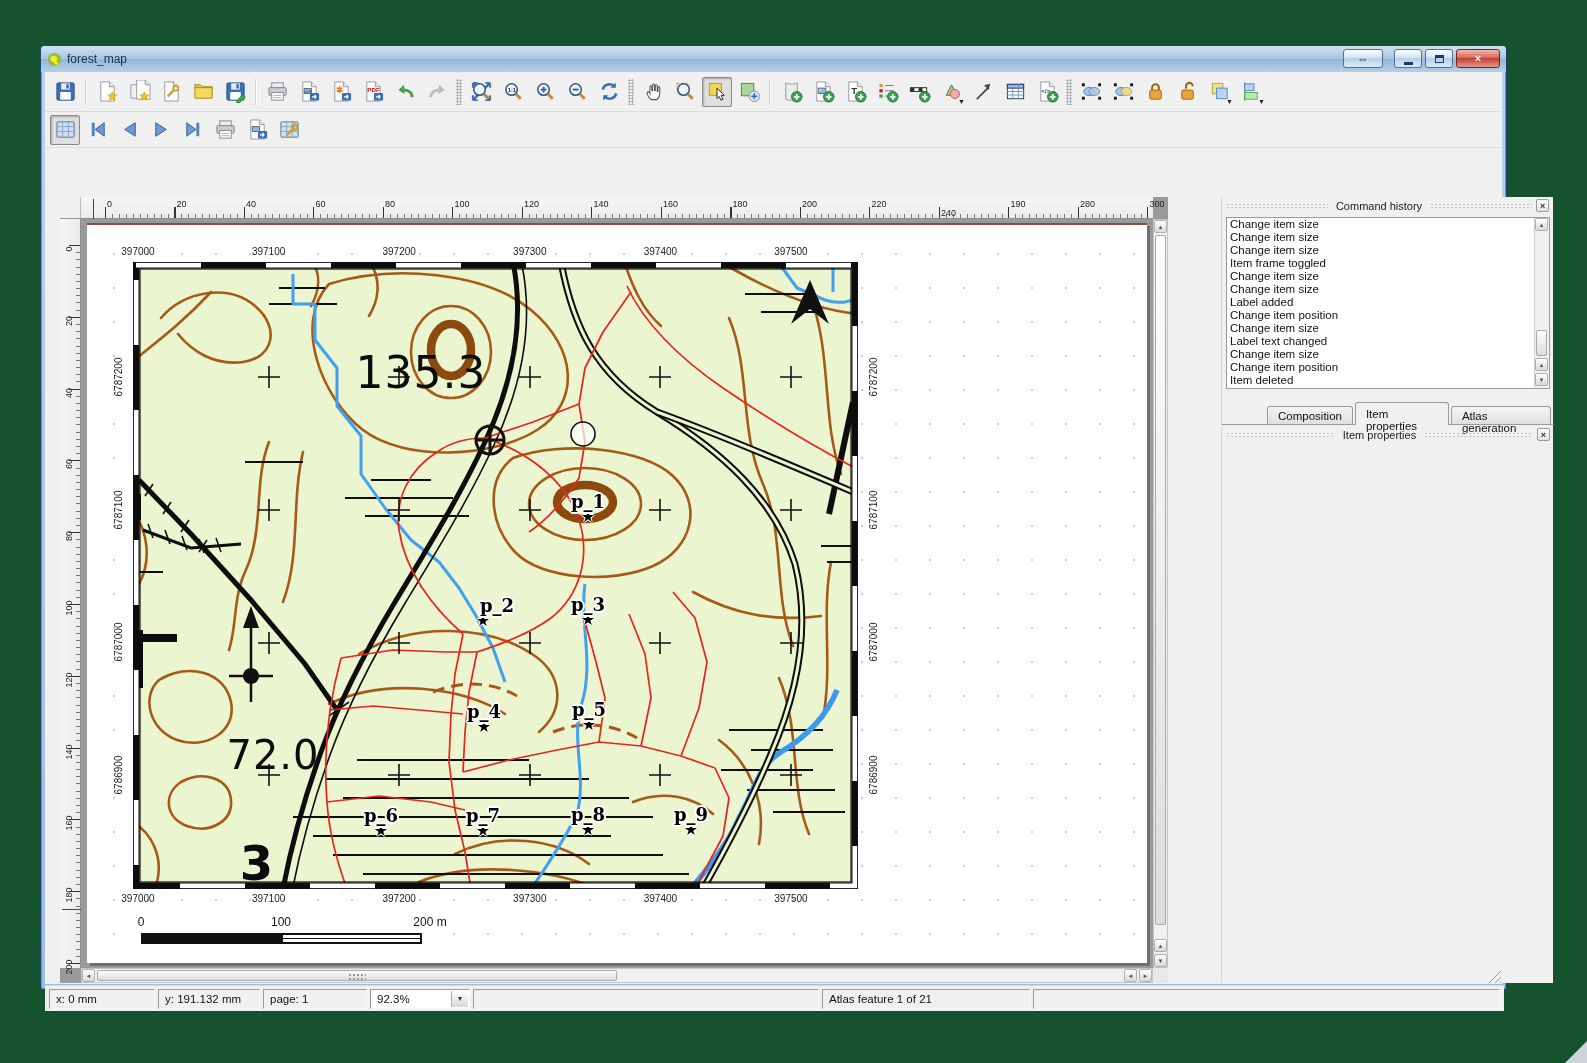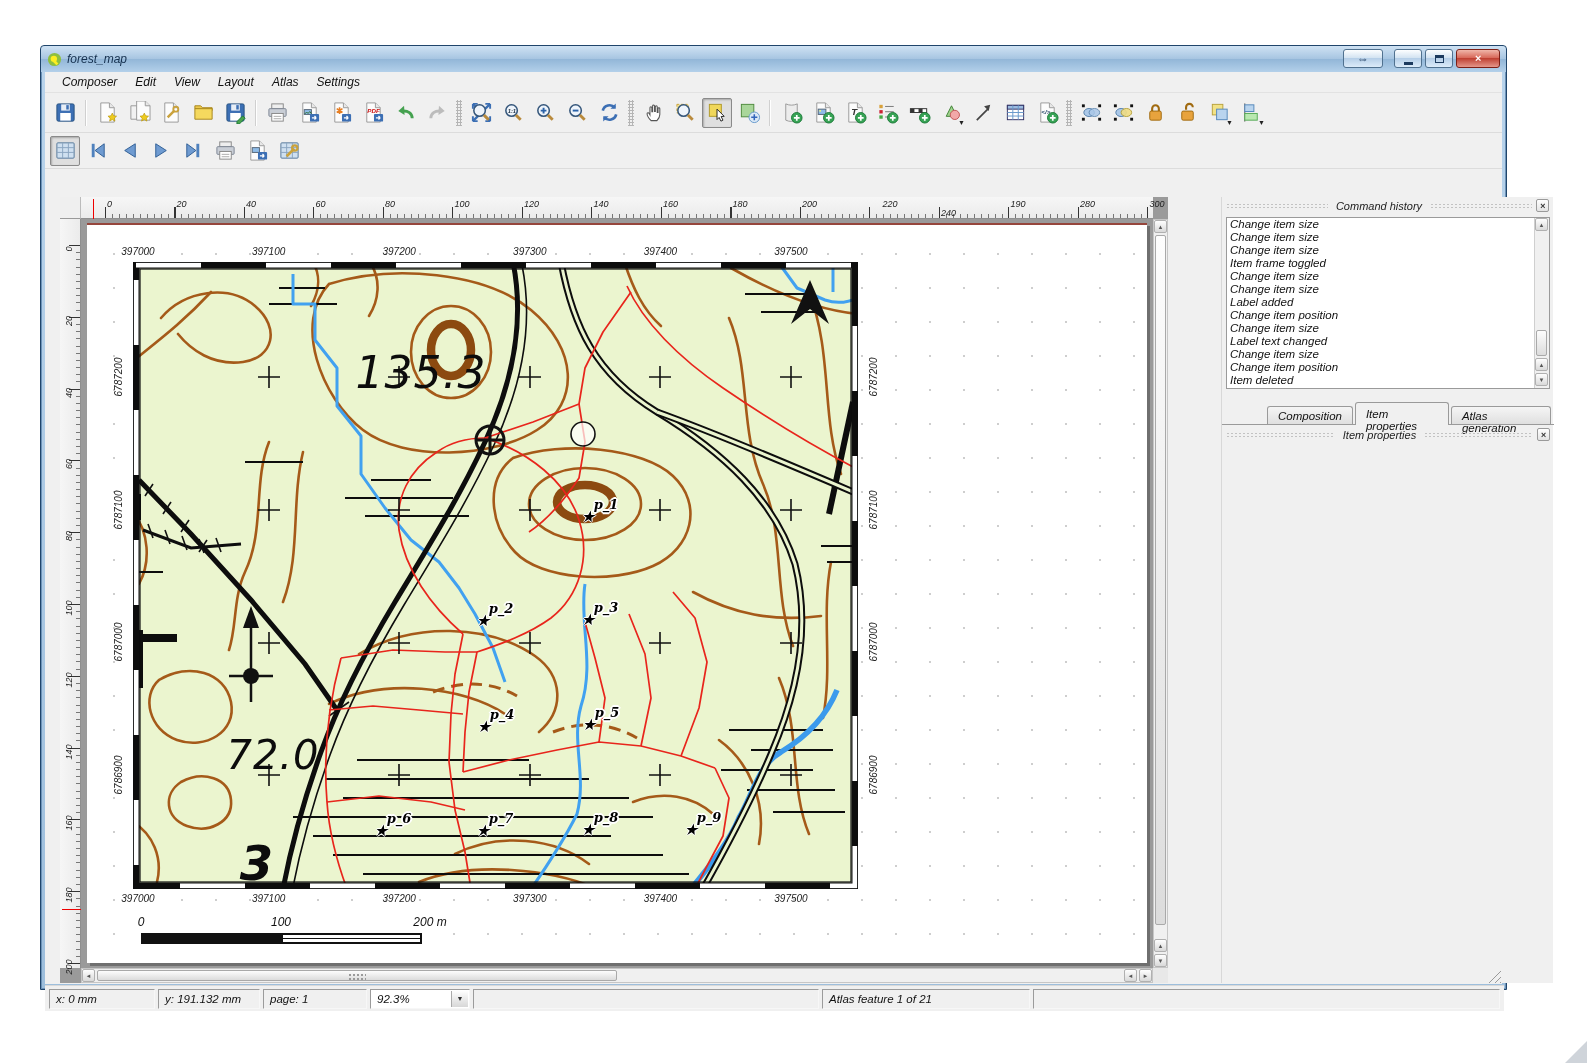--- a/index.html
+++ b/index.html
@@ -1,17 +1,17 @@
 <!DOCTYPE html>
 <html><head>
 <meta charset="utf-8">
 <style>
   html,body{margin:0;padding:0;background:#000;}
   *{box-sizing:border-box;font-family:"Liberation Sans",sans-serif;}
-  #stage{position:relative;width:1587px;height:1063px;background:#ffffff;overflow:hidden;font-style:italic;}
+  #stage{position:relative;width:1587px;height:1063px;background:#14532d;overflow:hidden;}
 
   
   #win{position:absolute;left:40px;top:45px;width:1467px;height:945px;
        background:linear-gradient(#b9d4ec,#9dbeDC);border:1px solid #20456b;border-radius:4px 4px 0 0;
        box-shadow:0 0 0 1px #6d93b8 inset;}
   #titlebar{position:absolute;left:0;top:0;right:0;height:26px;display:flex;align-items:center;
        padding:0 6px;background:linear-gradient(#cfe2f3,#a8c6e2 48%,#93b7d8 52%,#b3d0ea);border-radius:4px 4px 0 0;}
   #titlebar .ttext{font-size:12px;color:#15304e;margin-left:5px;}
   .winbtns{position:absolute;right:6px;top:3px;display:flex;gap:3px;}
   .winbtn{width:28px;height:19px;border:1px solid #50718f;border-radius:3px;display:flex;align-items:center;justify-content:center;
@@ -64,22 +64,22 @@
      border-top:2px solid #96463c;box-shadow:3px 3px 0 #6f6f6f;}
   .dotgrid{position:absolute;inset:0;pointer-events:none;
      background-image:radial-gradient(#bdbdbd 1px,transparent 1.2px);background-size:34px 34px;background-position:10px 12px;opacity:.75;}
 
   #map-item{position:absolute;left:73px;top:65px;width:725px;height:750px;}
   .coordlabel{position:absolute;font-size:10px;color:#222;white-space:nowrap;}
   .coordlabel.side{transform:translate(-50%,-50%) rotate(-90deg);}
   .elev{position:absolute;color:#0c0c0c;transform:translate(-50%,-50%);font-family:"DejaVu Sans",sans-serif;letter-spacing:1px;}
   .pt-star{position:absolute;transform:translate(-50%,-50%);font-size:16px;color:#000;line-height:1;
      text-shadow:-1px 0 #fff,1px 0 #fff,0 -1px #fff,0 1px #fff;}
-  .pt-label{position:absolute;transform:translate(-50%,-100%);font-size:13px;font-weight:bold;color:#000;font-family:"DejaVu Serif",serif;
-     text-shadow:-2px 0 #fff,2px 0 #fff,0 -2px #fff,0 2px #fff,-1px -1px #fff,1px 1px #fff,-1px 1px #fff,1px -1px #fff;margin-left:18px;}
+  .pt-label{position:absolute;transform:translate(-50%,-100%);font-size:18px;font-weight:bold;color:#000;font-family:"DejaVu Serif",serif;
+     text-shadow:-2px 0 #fff,2px 0 #fff,0 -2px #fff,0 2px #fff,-1px -1px #fff,1px 1px #fff,-1px 1px #fff,1px -1px #fff;}
   #map-title{position:absolute;left:770px;top:108px;width:320px;text-align:center;font-size:15px;font-weight:bold;color:#111;line-height:21px;}
   #scalebar{position:absolute;left:81px;top:718px;width:340px;height:34px;}
   #scalebar .sl{position:absolute;top:0;font-size:12px;color:#111;transform:translateX(-50%);}
   #sb-seg1{position:absolute;left:0;top:18px;width:140px;height:11px;background:#111;}
   #sb-seg2{position:absolute;left:140px;top:18px;width:141px;height:11px;background:#fff;border:2px solid #111;}
   #sb-seg2:after{content:"";position:absolute;left:0;right:0;top:3px;height:1px;background:#111;}
 
   
   .sbar{position:absolute;background:#f0f0f0;border:1px solid #c6c6c6;}
   .sbtn{position:absolute;width:13px;height:13px;background:linear-gradient(#fefefe,#d9d9d9);border:1px solid #b0b0b0;border-radius:2px;
@@ -153,28 +153,20 @@
             <span class="glyph-min"></span>
           </div>
         <div class="winbtn">
             <span class="glyph-max"></span>
           </div>
         <div class="winbtn close">×</div>
       </div>
     </div>
 
     <div id="winbody">
-      <div id="menubar">
-          <div class="menu-item">Composer</div>
-          <div class="menu-item">Edit</div>
-          <div class="menu-item">View</div>
-          <div class="menu-item">Layout</div>
-          <div class="menu-item">Atlas</div>
-          <div class="menu-item">Settings</div>
-        </div>
       <div id="toolbar-main" class="toolbar">
           <div class="tbtn">
             <span class="ticon">
               <svg viewBox="0 0 24 24" width="23" height="23">
                 <rect x="3" y="3" width="18" height="18" rx="1.5" fill="#3c6fb4" stroke="#28517f"></rect>
                 <rect x="7.5" y="3.5" width="9" height="6.5" fill="#e8eef6"></rect>
                 <rect x="12.8" y="4.3" width="2.6" height="4.6" fill="#3c6fb4"></rect>
                 <rect x="6.5" y="12.5" width="11" height="8" fill="#fff"></rect>
               </svg>
             </span>
@@ -717,21 +709,21 @@
               <span class="coordlabel side" style="left: -15px; top: 513.1px;">6786900</span>
               <span class="coordlabel side" style="left: 740px; top: 513.1px;">6786900</span>
               <div class="elev" style="left: 288px; top: 110px; font-size: 44px; font-weight: normal;">135.3</div>
               <div class="elev" style="left: 140px; top: 493px; font-size: 40px; font-weight: normal;">72.0</div>
               <div class="elev" style="left: 124px; top: 601px; font-size: 48px; font-weight: bold;">3</div>
             </div>
           <div id="mappoints">
               <div class="pt-star" style="left: 455px; top: 255px;">★</div>
               <div class="pt-label" style="left: 455px; top: 250px;">p_1</div>
               <div class="pt-star" style="left: 350px; top: 359px;">★</div>
-              <div class="pt-label" style="left: 350px; top: 354px;">p_2</div>
+              <div class="pt-label" style="left: 364px; top: 354px;">p_2</div>
               <div class="pt-star" style="left: 455px; top: 358px;">★</div>
               <div class="pt-label" style="left: 455px; top: 353px;">p_3</div>
               <div class="pt-star" style="left: 351px; top: 465px;">★</div>
               <div class="pt-label" style="left: 351px; top: 460px;">p_4</div>
               <div class="pt-star" style="left: 456px; top: 463px;">★</div>
               <div class="pt-label" style="left: 456px; top: 458px;">p_5</div>
               <div class="pt-star" style="left: 248px; top: 569px;">★</div>
               <div class="pt-label" style="left: 248px; top: 564px;">p_6</div>
               <div class="pt-star" style="left: 350px; top: 569px;">★</div>
               <div class="pt-label" style="left: 350px; top: 564px;">p_7</div>
@@ -758,21 +750,21 @@
             <span class="rlabel" style="left: 95.5px; top: 2px;">20</span>
             <span class="rlabel" style="left: 165px; top: 2px;">40</span>
             <span class="rlabel" style="left: 234.5px; top: 2px;">60</span>
             <span class="rlabel" style="left: 304px; top: 2px;">80</span>
             <span class="rlabel" style="left: 373.5px; top: 2px;">100</span>
             <span class="rlabel" style="left: 443px; top: 2px;">120</span>
             <span class="rlabel" style="left: 512.5px; top: 2px;">140</span>
             <span class="rlabel" style="left: 582px; top: 2px;">160</span>
             <span class="rlabel" style="left: 651.5px; top: 2px;">180</span>
             <span class="rlabel" style="left: 721px; top: 2px;">200</span>
-            <span class="rlabel" style="left: 790.5px; top: 2px; margin-left: 11px;">220</span>
+            <span class="rlabel" style="left: 790.5px; top: 2px;">220</span>
             <span class="rlabel" style="left: 860px; top: 11px;">240</span>
             <span class="rlabel" style="left: 929.5px; top: 2px;">190</span>
             <span class="rlabel" style="left: 999px; top: 2px;">280</span>
             <span class="rlabel" style="left: 1068.5px; top: 2px;">300</span>
           </div>
         <div id="ruler-v">
             <div class="ruler-marker-v"></div>
             <span class="rlabel" style="top: 30px;">0</span>
             <span class="rlabel" style="top: 101.8px;">20</span>
             <span class="rlabel" style="top: 173.6px;">40</span>

